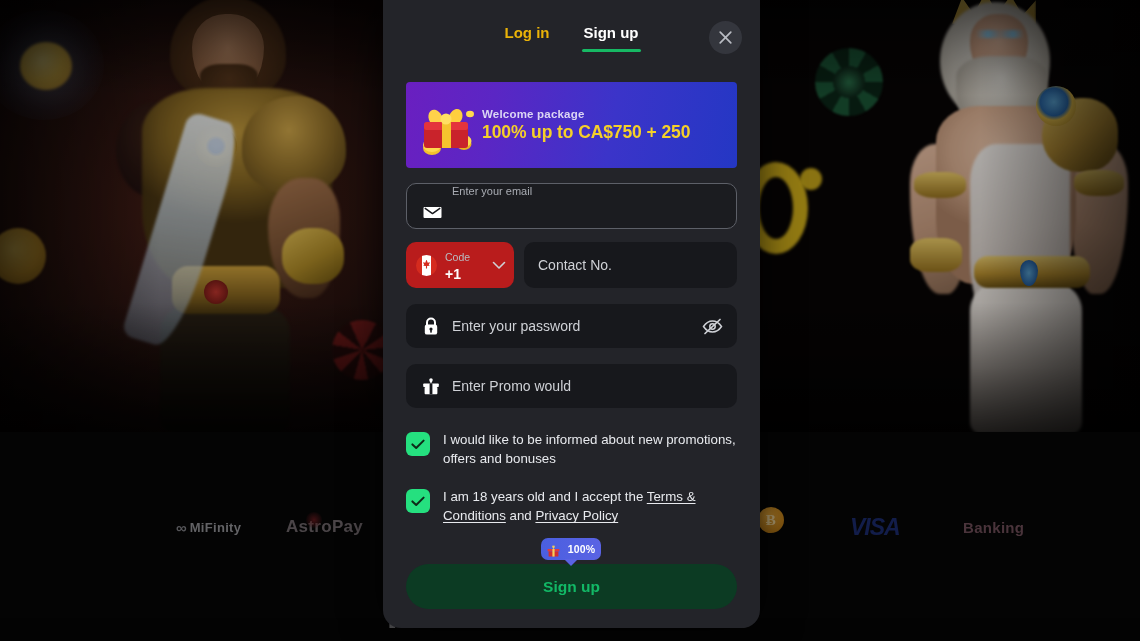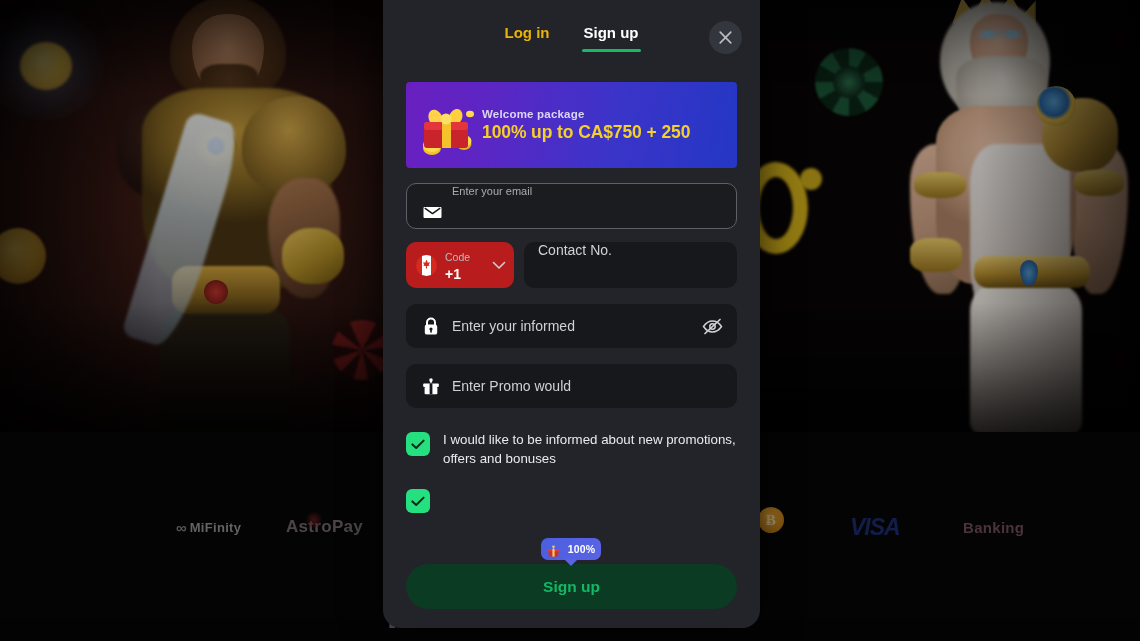--- a/index.html
+++ b/index.html
@@ -456,21 +456,21 @@
   .code-label { font-size: 10.5px; color: #b9bcc2; line-height: 1.1; }
   .code-value { font-size: 14px; color: #ffffff; font-weight: 700; line-height: 1.25; }
   .code-chevron { margin-left: auto; display: flex; align-items: center; }
 
   .contact-box {
     position: absolute;
     left: 141px; top: 242px;
     width: 213px; height: 46px;
     border-radius: 10px;
     background: #17181c;
-    display: flex; 
+    display: flex; align-items: center;
     padding: 0 14px;
   }
   .contact-ph { font-size: 14px; color: #cfd1d6; }
 
   
   .check-row {
     position: absolute;
     left: 23px;
     width: 331px;
     display: flex;
@@ -683,21 +683,21 @@
 
     <div class="field field-pass">
       <span class="field-icon">
         <svg width="16" height="19" viewBox="0 0 16 19">
           <path d="M4 8V5.5a4 4 0 0 1 8 0V8" stroke="#ffffff" stroke-width="2" fill="none"></path>
           <rect x="1.8" y="7.6" width="12.4" height="10" rx="2.2" fill="#ffffff"></rect>
           <circle cx="8" cy="12" r="1.6" fill="#17181c"></circle>
           <rect x="7.2" y="12.4" width="1.6" height="3.2" fill="#17181c"></rect>
         </svg>
       </span>
-      <span class="field-ph">Enter your informed</span>
+      <span class="field-ph">Enter your password</span>
       <span class="eye-btn">
         <svg width="21" height="17" viewBox="0 0 21 17">
           <path d="M1.5 8.5C4 4.8 7.2 3 10.5 3s6.5 1.8 9 5.5c-2.5 3.7-5.7 5.5-9 5.5S4 12.2 1.5 8.5z" stroke="#cfd1d6" stroke-width="1.5" fill="none"></path>
           <circle cx="10.5" cy="8.5" r="2.7" stroke="#cfd1d6" stroke-width="1.5" fill="none"></circle>
           <path d="M3 15.5 L18 1.5" stroke="#cfd1d6" stroke-width="1.7" stroke-linecap="round"></path>
         </svg>
       </span>
     </div>
 
     <div class="field field-promo">
@@ -721,20 +721,21 @@
       </span>
       <span class="check-label">I would like to be informed about new promotions, offers and bonuses</span>
     </div>
 
     <div class="check-row check-row-2">
       <span class="checkbox">
         <svg width="14" height="11" viewBox="0 0 14 11">
           <path d="M1.4 5.4 L5.2 9 L12.6 1.6" stroke="#0e2a18" stroke-width="2" fill="none" stroke-linecap="round" stroke-linejoin="round"></path>
         </svg>
       </span>
+      <span class="check-label"><span>I am 18 years old and I accept the </span><a href="#">Terms &amp; Conditions</a><span> and </span><a href="#">Privacy Policy</a></span>
     </div>
 
   </div>
 
   <div class="bonus-badge">
     <span class="badge-gift">
       <svg width="13" height="12" viewBox="0 0 13 12">
         <rect x="0.6" y="4" width="11.8" height="2.6" rx="0.6" fill="#e23b3b"></rect>
         <rect x="1.6" y="6.4" width="9.8" height="5.2" rx="0.6" fill="#d12f2f"></rect>
         <rect x="5.4" y="4" width="2.2" height="7.6" fill="#f6d05a"></rect>

